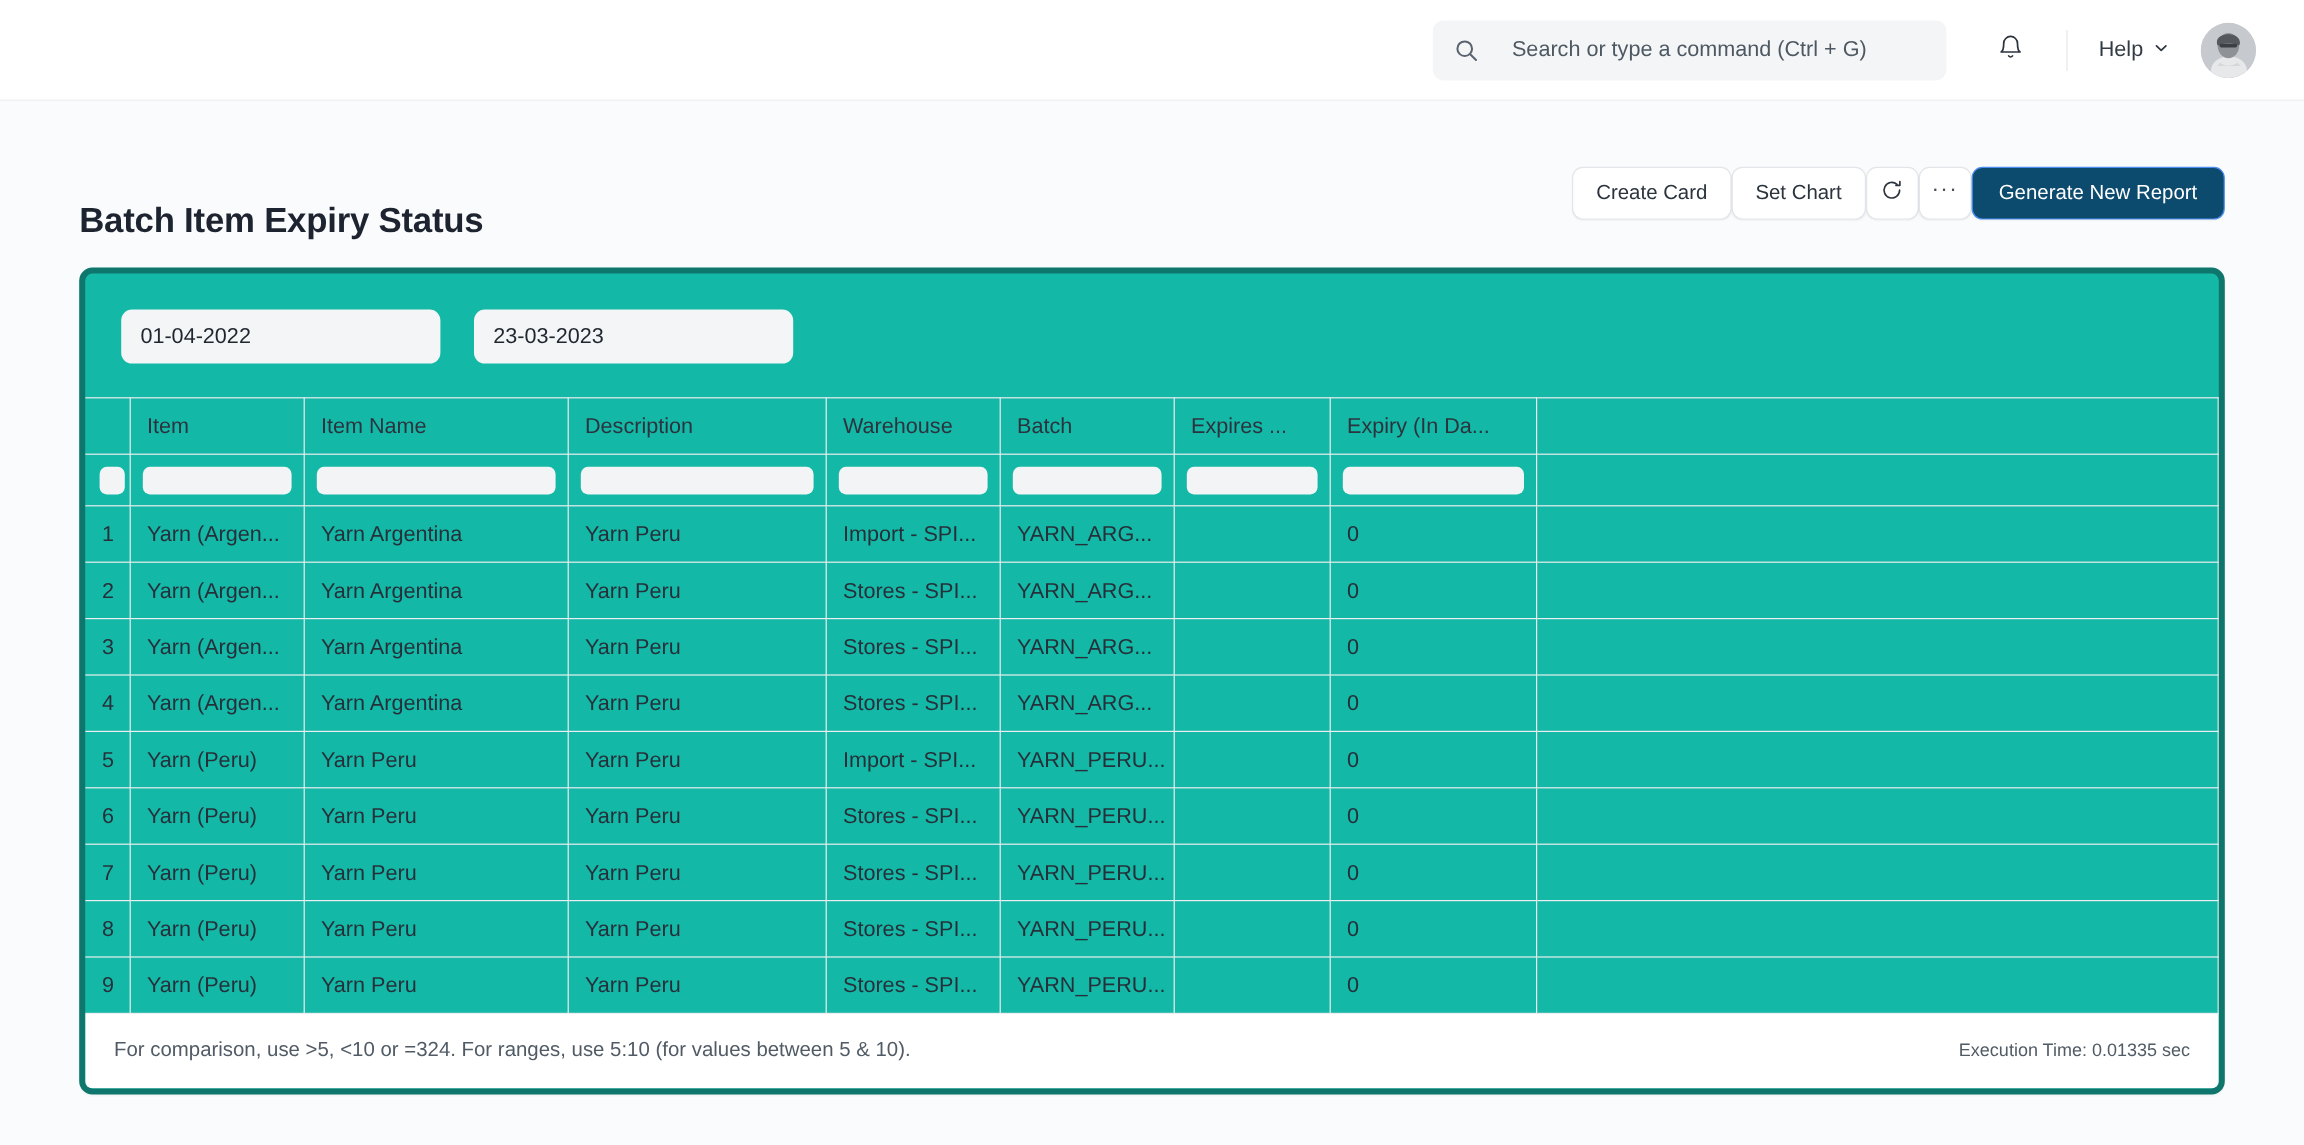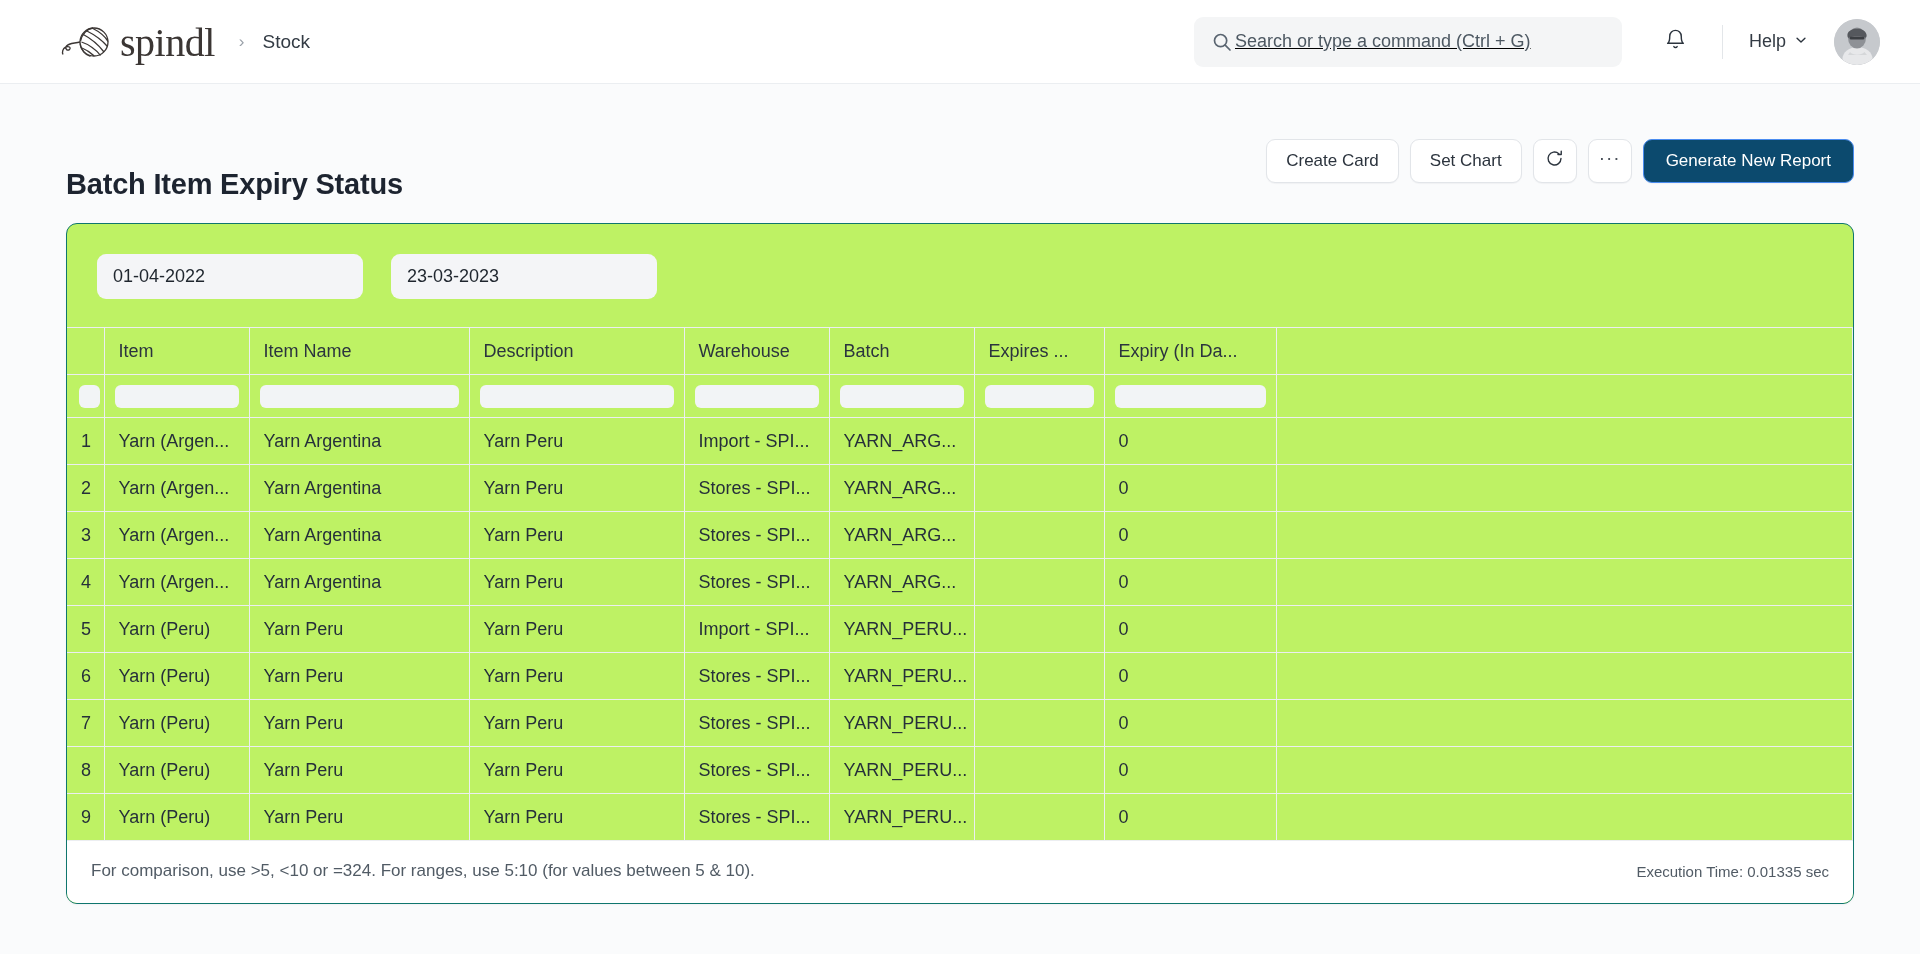--- a/index.html
+++ b/index.html
@@ -49,24 +49,23 @@
     align-items: center;
     gap: 0;
   }
   .searchbox {
     width: 428px;
     height: 50px;
     background: #f4f5f6;
     border-radius: 9px;
     display: flex;
     align-items: center;
-    gap: 3px;
+    gap: 28px;
     padding: 0 18px;
     margin-right: 34px;
-    text-decoration: underline;
   }
   .searchbox .sicon { width: 20px; height: 20px; flex: 0 0 auto; }
   .searchbox .stext {
     font-size: 18px;
     color: #4d5862;
     white-space: nowrap;
   }
   .bell-btn {
     width: 40px; height: 40px;
     display: flex; align-items: center; justify-content: center;
@@ -108,21 +107,20 @@
     font-size: 29px;
     font-weight: bold;
     color: #1d2430;
     letter-spacing: -0.2px;
     margin-top: 48px;
   }
   .actions {
     margin-left: auto;
     display: flex;
     align-items: center;
-    gap: 11px;
   }
   .btn {
     height: 44px;
     border: 1px solid #e2e5e9;
     background: #ffffff;
     border-radius: 9px;
     font-size: 17px;
     color: #2b333d;
     padding: 0 19px;
     display: flex;
@@ -142,22 +140,22 @@
     letter-spacing: 1px;
     font-size: 19px;
     color: #495059;
     line-height: 0;
     position: relative;
     top: -3px;
   }
 
   
   .card {
-    background: #bef264;
-    border: 1px solid #0f766e;
+    background: #14b8a6;
+    border: 5px solid #0f766e;
     border-radius: 11px;
     box-shadow: 0 1px 2px rgba(16,24,40,.04);
     overflow: hidden;
   }
   .filters-bar {
     display: flex;
     gap: 28px;
     padding: 30px 30px 28px 30px;
   }
   .date-field {
@@ -238,42 +236,20 @@
   .exec {
     margin-left: auto;
     font-size: 15px;
     color: #515b65;
   }
 </style>
 </head>
 <body>
 
 <div class="navbar">
-  <div class="brand-area">
-    <a class="logo-wrap">
-      <span>
-        <svg class="yarn-icon" viewBox="0 0 54 42">
-          <g fill="none" stroke="#3b3634" stroke-width="1.3">
-            <circle cx="34" cy="21" r="14"></circle>
-            <path d="M22.5 13 C30 17 38 23 44 31"></path>
-            <path d="M21.5 21 C28 23 37 29 40.5 34.5"></path>
-            <path d="M26 9.5 C33 13 42 19 47.5 25.5"></path>
-            <path d="M32 7 C38 10 45 15 48 20.5"></path>
-            <path d="M21 26.5 C26 28.5 31 32 34 34.8"></path>
-            <path d="M20.5 20 C22 13 27 8 33 7"></path>
-            <path d="M20.2 22.5 C21 29 25 34 30.5 35.3"></path>
-            <path d="M20 21 C14 22.5 9 22 6.5 25 C4.5 27.5 7.5 30.5 9.5 28.5 C11.3 26.7 8.8 24.5 5.5 26.2 C2.8 27.6 1.8 31 3 33.6"></path>
-          </g>
-        </svg>
-      </span>
-      <span class="brand-text">spindl</span>
-    </a>
-    <span class="crumb-sep">›</span>
-    <a class="crumb-link">Stock</a>
-  </div>
 
   <div class="nav-right">
     <div class="searchbox">
       <span class="sicon">
         <svg viewBox="0 0 20 20" width="20" height="20" fill="none" stroke="#596470" stroke-width="1.7">
           <circle cx="8.6" cy="8.6" r="6.1"></circle>
           <path d="M13.2 13.2 L18 18" stroke-linecap="round"></path>
         </svg>
       </span>
       <span class="stext">Search or type a command (Ctrl + G)</span>

